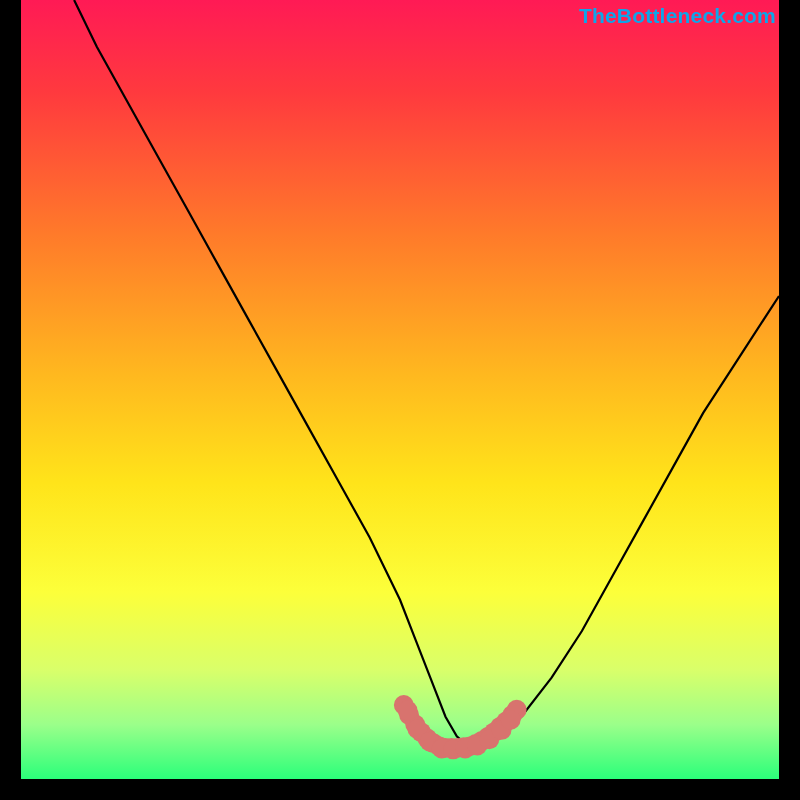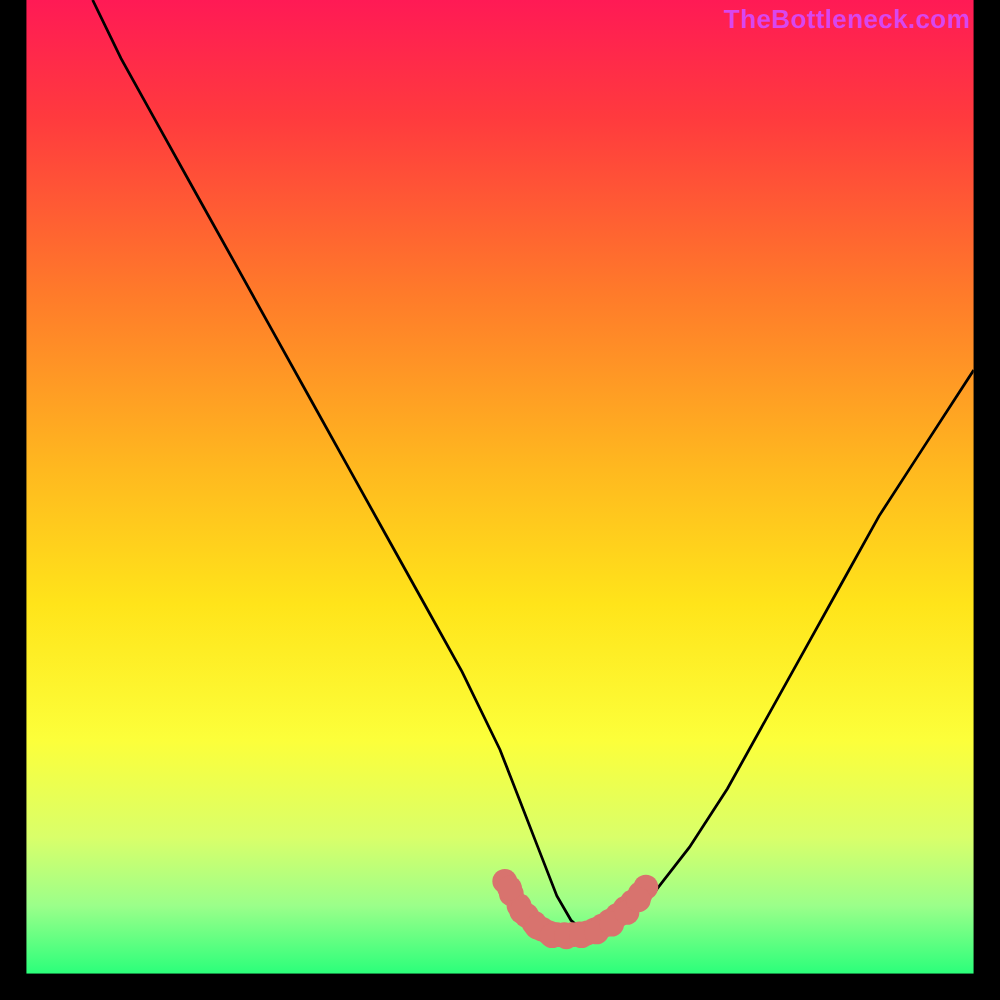--- a/index.html
+++ b/index.html
@@ -23,21 +23,21 @@
     position: absolute;
     left: 0;
     top: 0;
     width: 758px;
     height: 779px;
   }
   .watermark {
     position: absolute;
     top: 4px;
     right: 24px;
-    color: #d946ef;
+    color: #0ea5e9;
     font-size: 21px;
     font-weight: bold;
     letter-spacing: 0.2px;
   }
   svg { display: block; }
 </style>
 </head>
 <body>
 
 <div class="frame">

